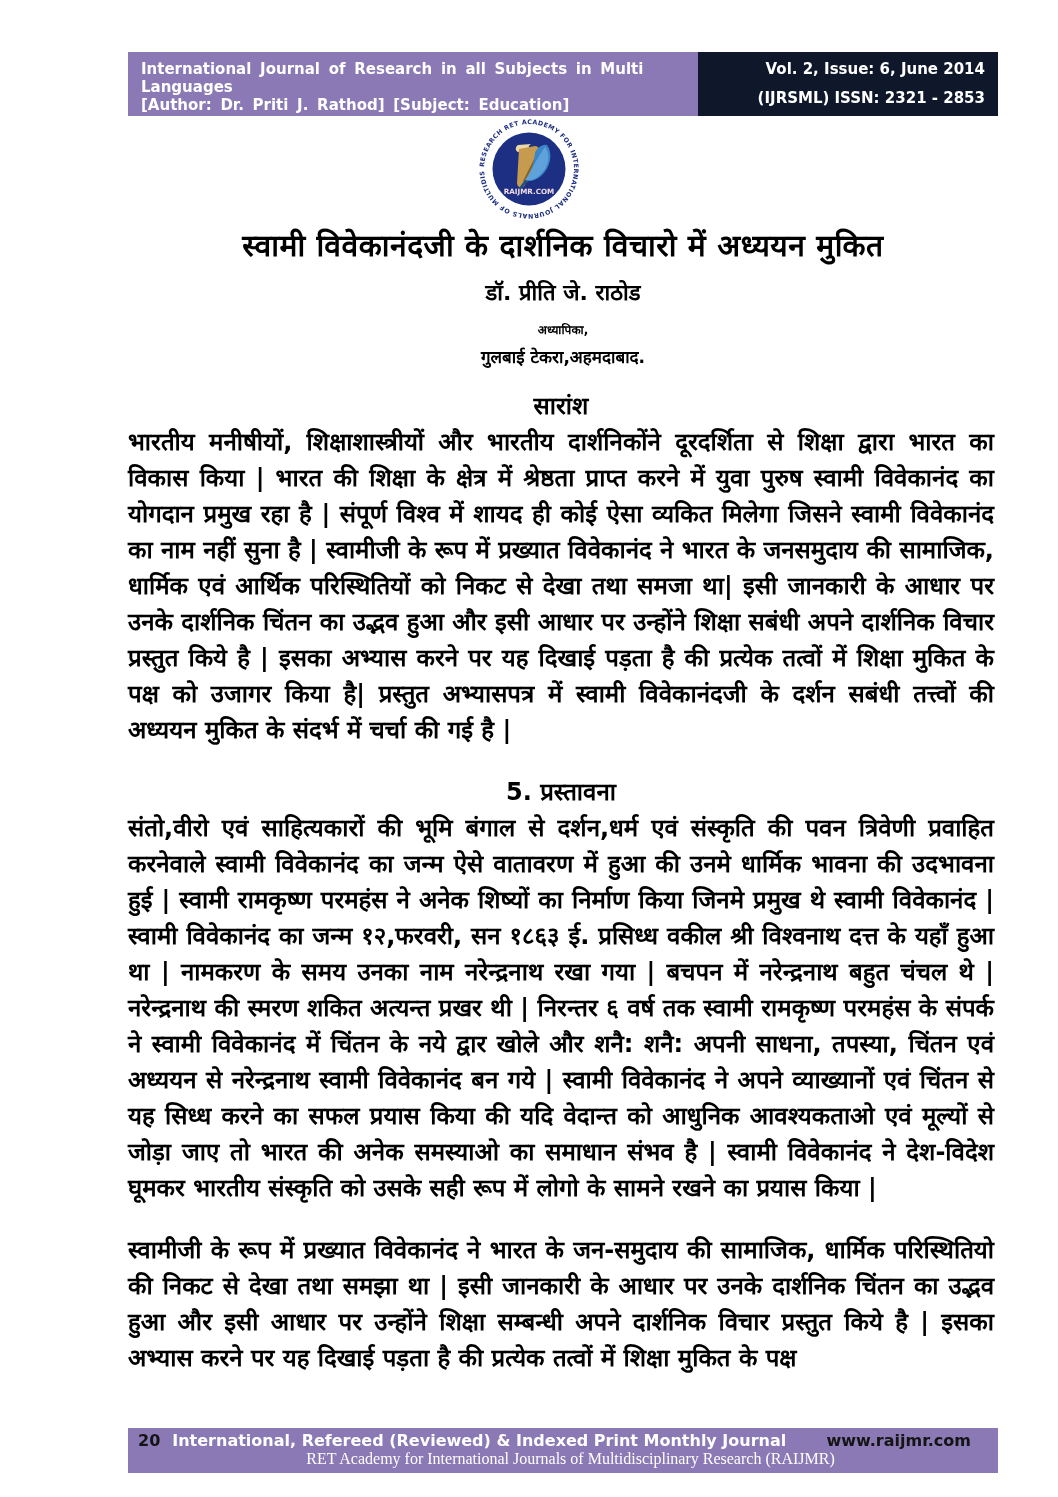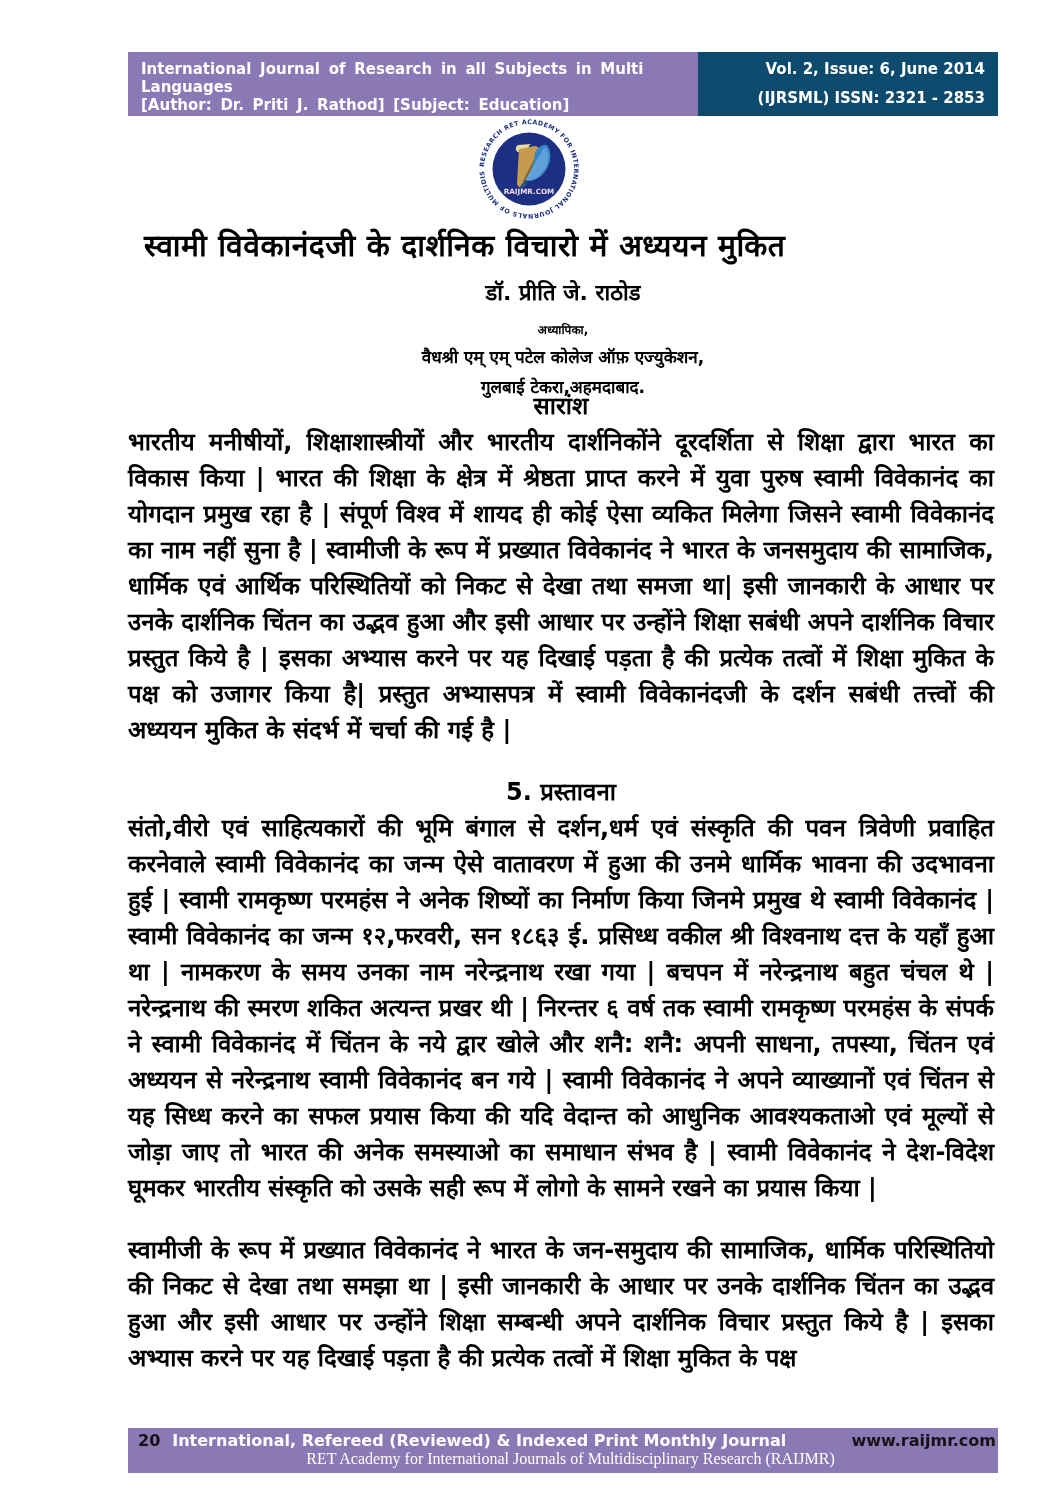--- a/index.html
+++ b/index.html
@@ -22,38 +22,38 @@
   .hdr-left {
     width:570px; box-sizing:border-box;
     background:var(--purple);
     color:#fff; font-weight:bold; font-size:15px;
     padding:8px 8px 9px 13px;
     display:flex; flex-direction:column; justify-content:space-between;
     word-spacing:3.5px;
   }
   .hdr-right {
     flex:1; box-sizing:border-box;
-    background:#0c4a6e;
+    background:#0f172a;
     color:#fff; font-weight:bold; font-size:15px;
     padding:8px 13px 9px 8px;
     display:flex; flex-direction:column; justify-content:space-between;
     align-items:flex-end;
   }
 
   
   .logo-wrap {
     position:absolute; top:119px; left:0; width:100%;
     display:flex; justify-content:center;
   }
   .logo-wrap svg { display:block; }
 
   
   .title {
-    position:absolute; top:224px; left:144px; width:870px;
-    text-align:left; font-size:30px; font-weight:bold;
+    position:absolute; top:224px; left:128px; width:870px;
+    text-align:center; font-size:30px; font-weight:bold;
     letter-spacing:0.5px;
   }
   .byline {
     position:absolute; top:276px; left:128px; width:870px;
     text-align:center; font-weight:bold;
   }
   .byline .name  { font-size:22px; margin-bottom:15px; }
   .byline .desig { font-size:12px; margin-bottom:7px; }
   .byline .inst  { font-size:17px; margin-bottom:7px; }
   .byline .addr  { font-size:17px; }
@@ -68,21 +68,21 @@
   .gap-top { margin-top:26px; }
 
   
   .footer {
     position:absolute; left:128px; top:1428px; width:870px;
     background:var(--purple); color:#fff;
   }
   .f-row1 {
     display:flex; align-items:center;
     font-weight:bold; font-size:16px;
-    padding:3px 2px 0 10px;
+    padding:3px 27px 0 10px;
   }
   .f-page    { color:#141414; margin-right:12px; }
   .f-journal { flex:1; }
   .f-site    { color:#141414; }
   .f-row2 {
     text-align:center;
     font-family:"Liberation Serif","DejaVu Serif",serif;
     font-size:16px;
     padding:0 0 5px 15px;
   }
@@ -127,21 +127,20 @@
       </g>
       <text x="50" y="74.5" text-anchor="middle" font-size="7.2" font-weight="bold" fill="#f2dce5">RAIJMR.COM</text>
     </svg>
   </div>
 
   <div class="title">स्वामी विवेकानंदजी के दार्शनिक विचारो में अध्ययन मुकित</div>
 
   <div class="byline">
     <div class="name">डॉ. प्रीति जे. राठोड</div>
     <div class="desig">अध्यापिका,</div>
-    <div class="inst">वैधश्री एम् एम् पटेल कोलेज ऑफ़ एज्युकेशन,</div>
     <div class="addr">गुलबाई टेकरा,अहमदाबाद.</div>
   </div>
 
   <div class="bodytext">
     <div class="sec-heading">सारांश</div>
     <p class="para">भारतीय मनीषीयों, शिक्षाशास्त्रीयों और भारतीय दार्शनिकोंने दूरदर्शिता से शिक्षा द्वारा भारत का विकास किया | भारत की शिक्षा के क्षेत्र में श्रेष्ठता प्राप्त करने में युवा पुरुष स्वामी विवेकानंद का योगदान प्रमुख रहा है | संपूर्ण विश्व में शायद ही कोई ऐसा व्यकित मिलेगा जिसने स्वामी विवेकानंद का नाम नहीं सुना है | स्वामीजी के रूप में प्रख्यात विवेकानंद ने भारत के जनसमुदाय की सामाजिक, धार्मिक एवं आर्थिक परिस्थितियों को निकट से देखा तथा समजा था| इसी जानकारी के आधार पर उनके दार्शनिक चिंतन का उद्भव हुआ और इसी आधार पर उन्होंने शिक्षा सबंधी अपने दार्शनिक विचार प्रस्तुत किये है | इसका अभ्यास करने पर यह दिखाई पड़ता है की प्रत्येक तत्वों में शिक्षा मुकित के पक्ष को उजागर किया है| प्रस्तुत अभ्यासपत्र में स्वामी विवेकानंदजी के दर्शन सबंधी तत्त्वों की अध्ययन मुकित के संदर्भ में चर्चा की गई है |</p>
 
     <div class="sec-heading gap-top">5. प्रस्तावना</div>
     <p class="para">संतो,वीरो एवं साहित्यकारों की भूमि बंगाल से दर्शन,धर्म एवं संस्कृति की पवन त्रिवेणी प्रवाहित करनेवाले स्वामी विवेकानंद का जन्म ऐसे वातावरण में हुआ की उनमे धार्मिक भावना की उदभावना हुई | स्वामी रामकृष्ण परमहंस ने अनेक शिष्यों का निर्माण किया जिनमे प्रमुख थे स्वामी विवेकानंद | स्वामी विवेकानंद का जन्म १२,फरवरी, सन १८६३ ई. प्रसिध्ध वकील श्री विश्वनाथ दत्त के यहाँ हुआ था | नामकरण के समय उनका नाम नरेन्द्रनाथ रखा गया | बचपन में नरेन्द्रनाथ बहुत चंचल थे | नरेन्द्रनाथ की स्मरण शकित अत्यन्त प्रखर थी | निरन्तर ६ वर्ष तक स्वामी रामकृष्ण परमहंस के संपर्क ने स्वामी विवेकानंद में चिंतन के नये द्वार खोले और शनै: शनै: अपनी साधना, तपस्या, चिंतन एवं अध्ययन से नरेन्द्रनाथ स्वामी विवेकानंद बन गये | स्वामी विवेकानंद ने अपने व्याख्यानों एवं चिंतन से यह सिध्ध करने का सफल प्रयास किया की यदि वेदान्त को आधुनिक आवश्यकताओ एवं मूल्यों से जोड़ा जाए तो भारत की अनेक समस्याओ का समाधान संभव है | स्वामी विवेकानंद ने देश-विदेश घूमकर भारतीय संस्कृति को उसके सही रूप में लोगो के सामने रखने का प्रयास किया |</p>
     <p class="para gap-top">स्वामीजी के रूप में प्रख्यात विवेकानंद ने भारत के जन-समुदाय की सामाजिक, धार्मिक परिस्थितियो की निकट से देखा तथा समझा था | इसी जानकारी के आधार पर उनके दार्शनिक चिंतन का उद्भव हुआ और इसी आधार पर उन्होंने शिक्षा सम्बन्धी अपने दार्शनिक विचार प्रस्तुत किये है | इसका अभ्यास करने पर यह दिखाई पड़ता है की प्रत्येक तत्वों में शिक्षा मुकित के पक्ष</p>

